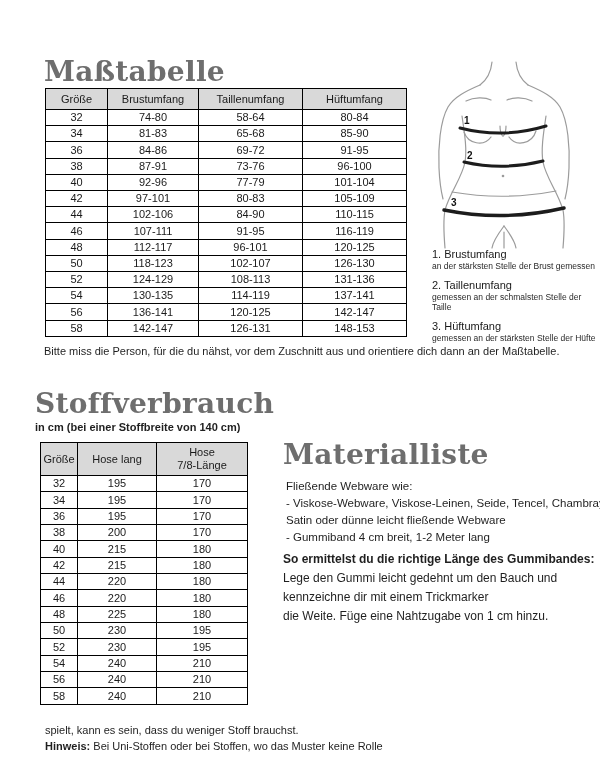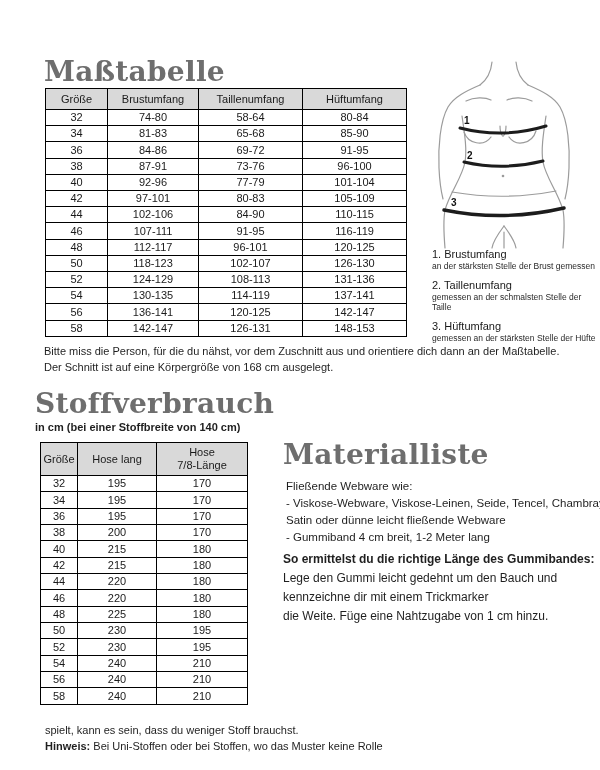--- a/index.html
+++ b/index.html
@@ -192,21 +192,20 @@
       <div class="note-desc">gemessen an der schmalsten Stelle der Taille</div>
     </div>
     <div class="note">
       <div class="note-title">3. Hüftumfang</div>
       <div class="note-desc">gemessen an der stärksten Stelle der Hüfte</div>
     </div>
   </div>
 
   <div class="mass-footer">
     <div>Bitte miss die Person, für die du nähst, vor dem Zuschnitt aus und orientiere dich dann an der Maßtabelle.</div>
-    <div>Der Schnitt ist auf eine Körpergröße von 168 cm ausgelegt.</div>
   </div>
 
   <h1 class="serif-title" style="left:35px;top:389px;">Stoffverbrauch</h1>
   <div class="sub-title">in cm (bei einer Stoffbreite von 140 cm)</div>
 
   <table id="t2" class="data-tbl">
       <thead>
         <tr>
           <th>Größe</th>
           <th>Hose lang</th>

